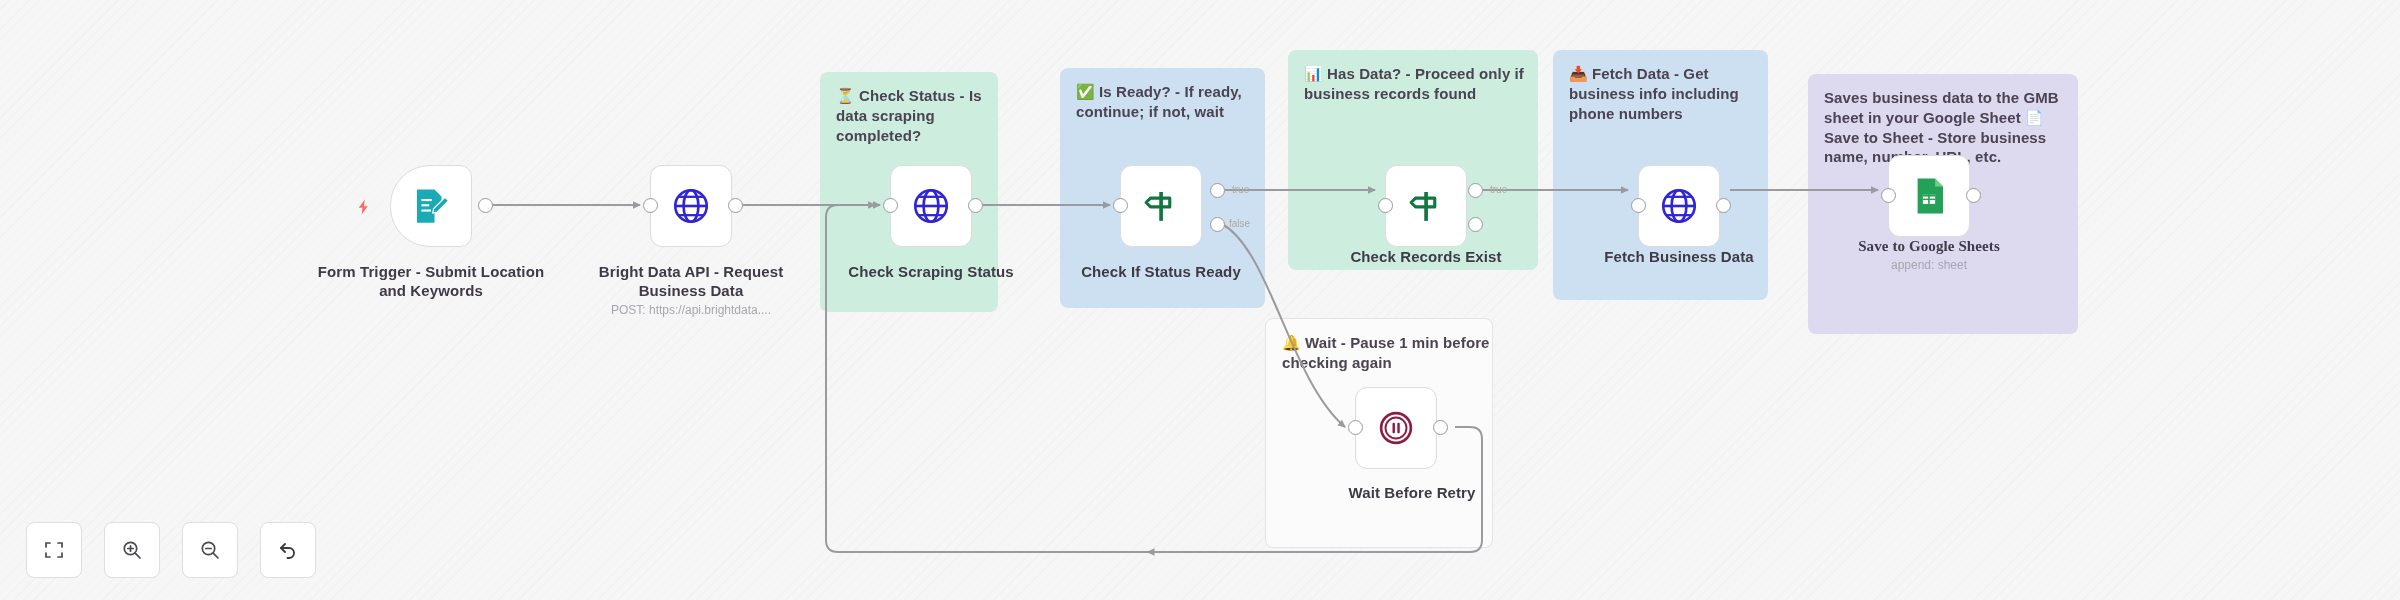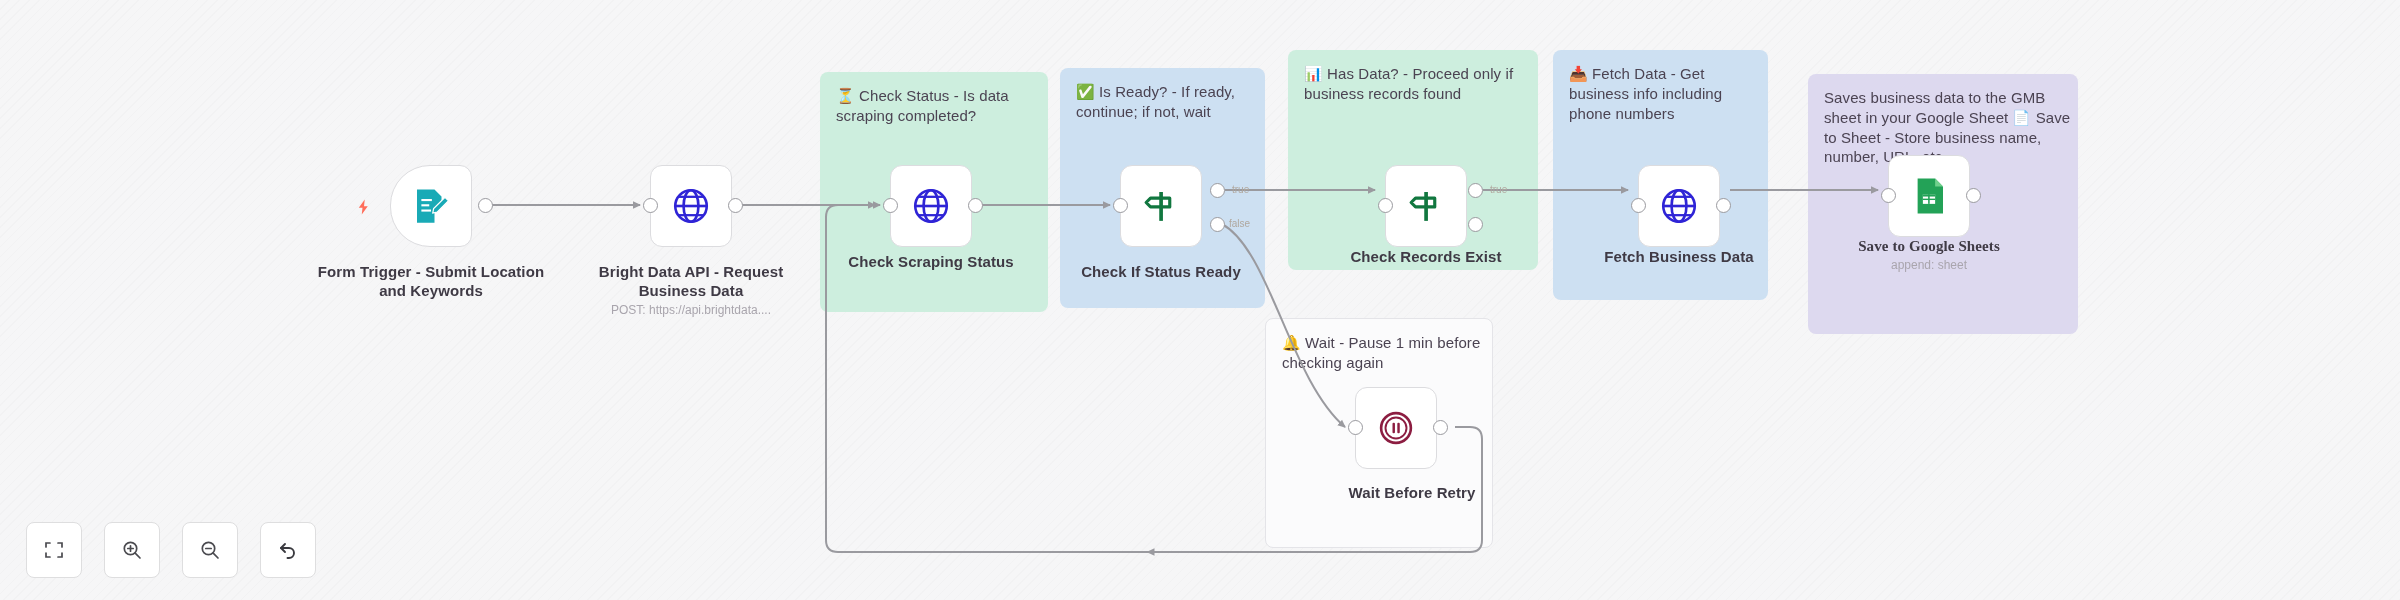--- a/index.html
+++ b/index.html
@@ -31,20 +31,21 @@
       );
     overflow: hidden;
   }
 
   
   .sticky {
     position: absolute;
     border-radius: 8px;
     box-sizing: border-box;
     padding: 14px 0 0 16px;
+    font-weight: bold;
   }
   .sticky .note-text {
     font-size: 15px;
     line-height: 1.32;
     color: #4b4352;
     letter-spacing: 0.1px;
     white-space: pre-wrap;
     word-break: break-word;
   }
   .sticky.yellow  { background: #fdf2d0; }
@@ -149,21 +150,21 @@
   }
   .tool-btn svg { width: 24px; height: 24px; }
 </style>
 </head>
 <body>
 
 <div id="canvas">
 
 
 
-  <div class="sticky green" style="left:820px; top:72px; width:228px; height:240px;">
+  <div class="sticky green" style="left:820px; top:72px; width:178px; height:240px;">
     <div class="note-text">⏳ Check Status - Is data scraping completed?</div>
   </div>
 
   <div class="sticky blue" style="left:1060px; top:68px; width:205px; height:240px;">
     <div class="note-text">✅ Is Ready? - If ready, continue; if not, wait</div>
   </div>
 
   <div class="sticky green" style="left:1288px; top:50px; width:250px; height:220px;">
     <div class="note-text">📊 Has Data? - Proceed only if business records found</div>
   </div>
@@ -247,21 +248,21 @@
     <svg class="node-icon" viewBox="0 0 48 48" aria-hidden="true">
       <circle cx="24" cy="24" r="18" fill="none" stroke="#2f24d6" stroke-width="3"></circle>
       <ellipse cx="24" cy="24" rx="8.5" ry="18" fill="none" stroke="#2f24d6" stroke-width="3"></ellipse>
       <line x1="6" y1="24" x2="42" y2="24" stroke="#2f24d6" stroke-width="3"></line>
       <line x1="9.5" y1="13.5" x2="38.5" y2="13.5" stroke="#2f24d6" stroke-width="2.6"></line>
       <line x1="9.5" y1="34.5" x2="38.5" y2="34.5" stroke="#2f24d6" stroke-width="2.6"></line>
     </svg>
   </div>
   <div class="port" style="left:883px; top:198px;"></div>
   <div class="port" style="left:968px; top:198px;"></div>
-  <div class="node-label" style="left:816px; top:252px;">Check Scraping Status</div>
+  <div class="node-label" style="left:816px; top:262px;">Check Scraping Status</div>
 
   <div class="node" style="left:1120px; top:165px;">
     <svg class="node-icon" viewBox="0 0 48 48" aria-hidden="true">
       <rect x="22" y="8" width="4.2" height="33" fill="#11773f"></rect>
       <path d="M12 15 h22 v10 h-22 l-5-5 z" fill="none" stroke="#11773f" stroke-width="3.6" stroke-linejoin="round"></path>
     </svg>
   </div>
   <div class="port" style="left:1113px; top:198px;"></div>
   <div class="port" style="left:1210px; top:183px;"></div>
   <div class="port" style="left:1210px; top:217px;"></div>

